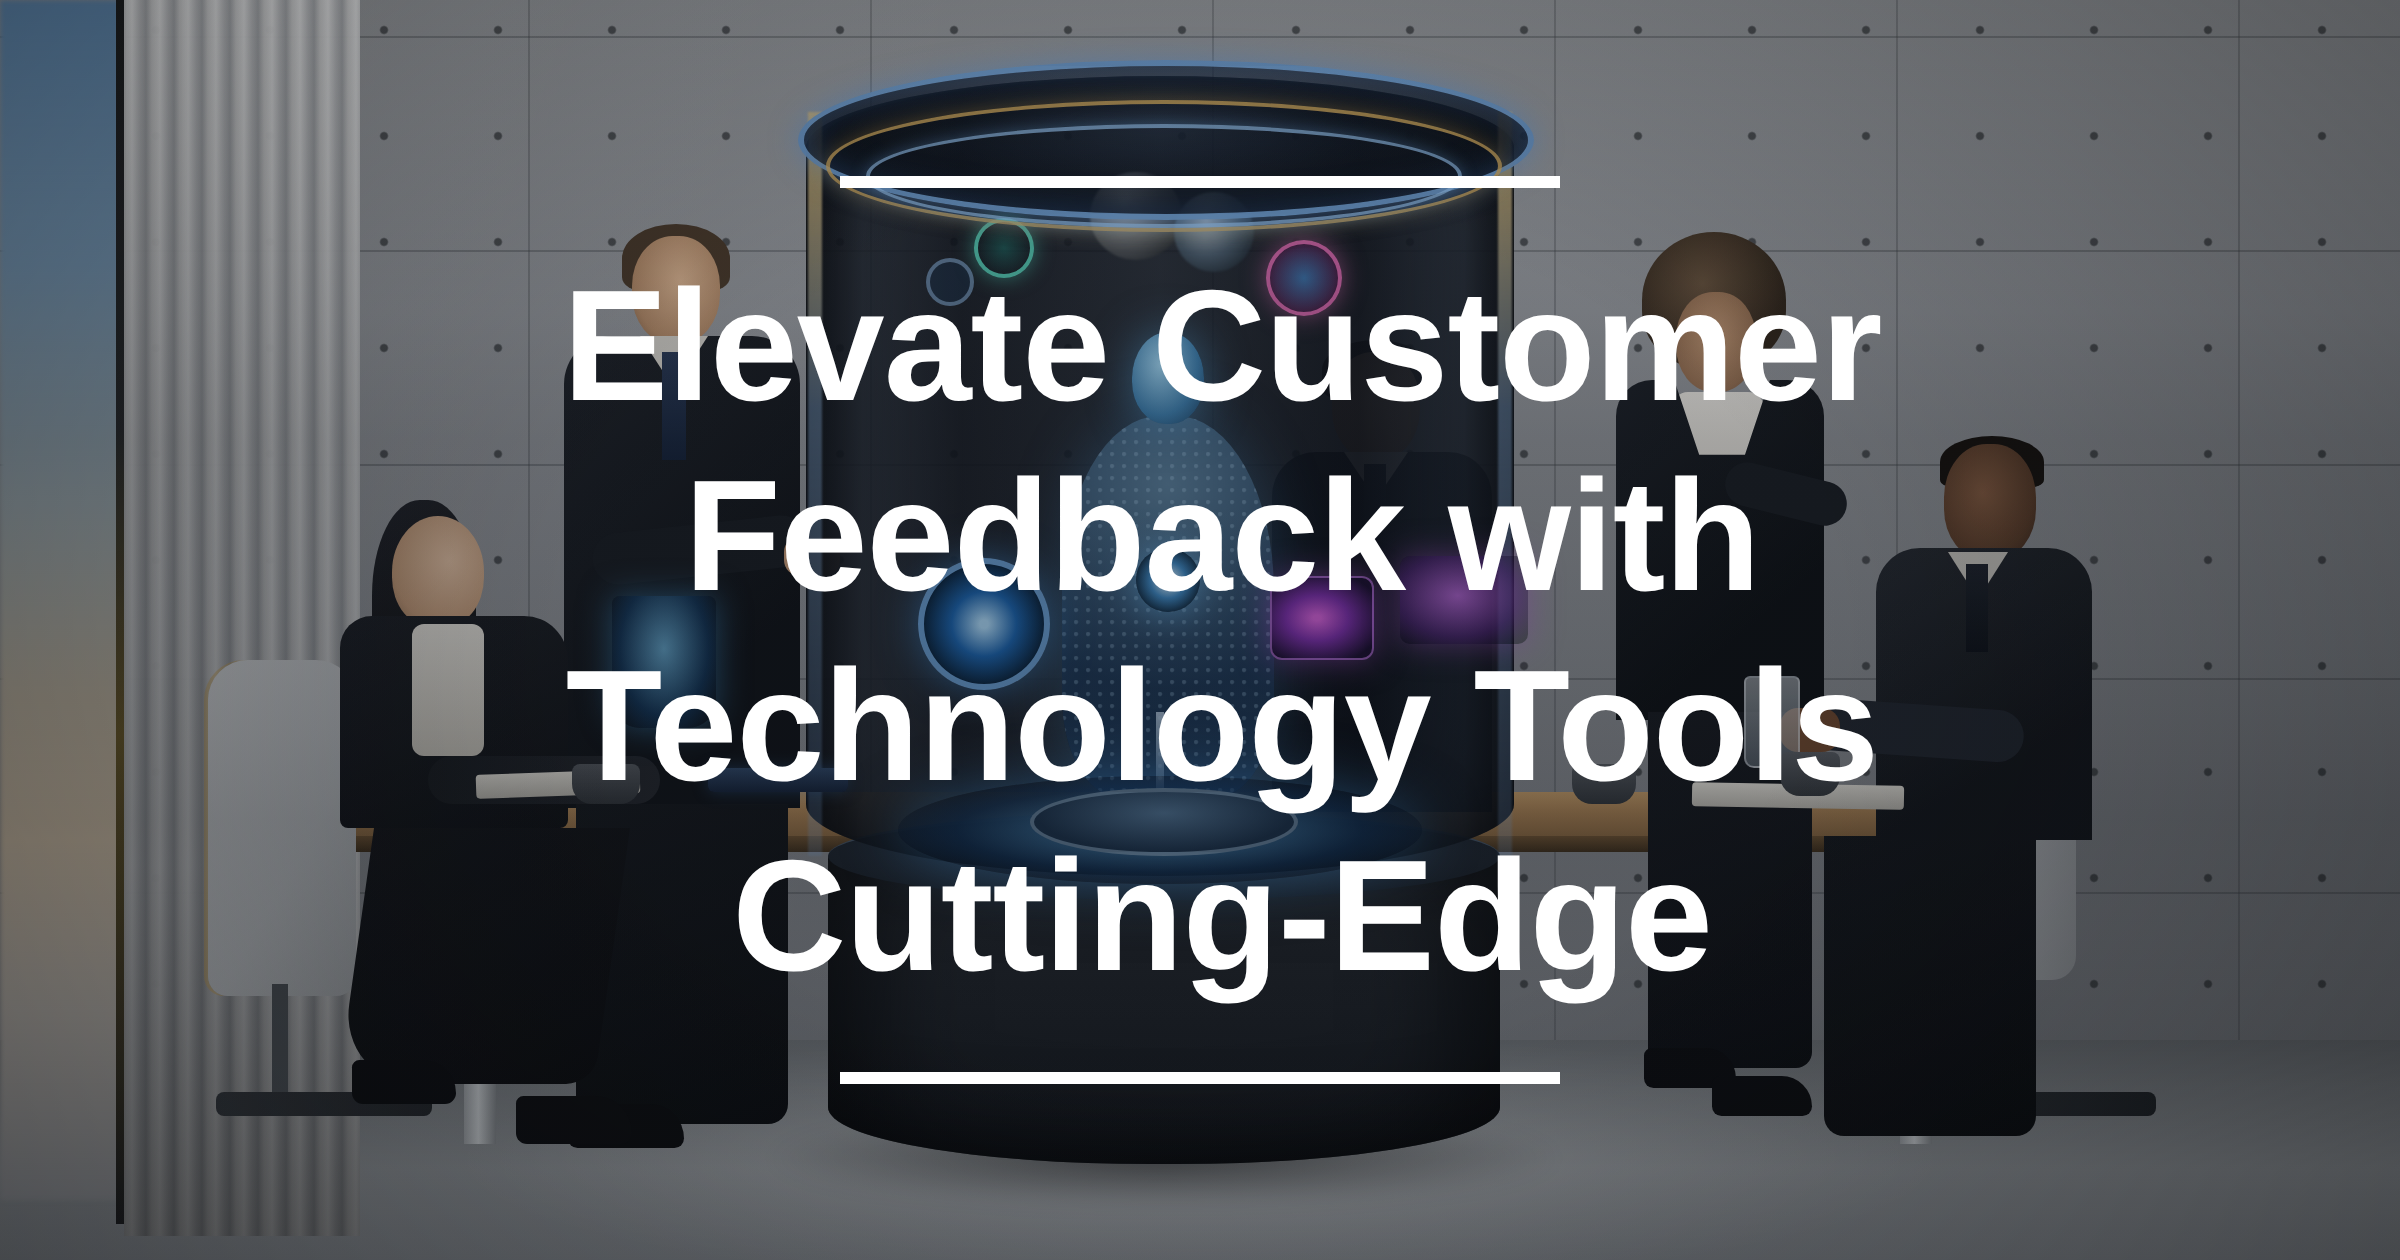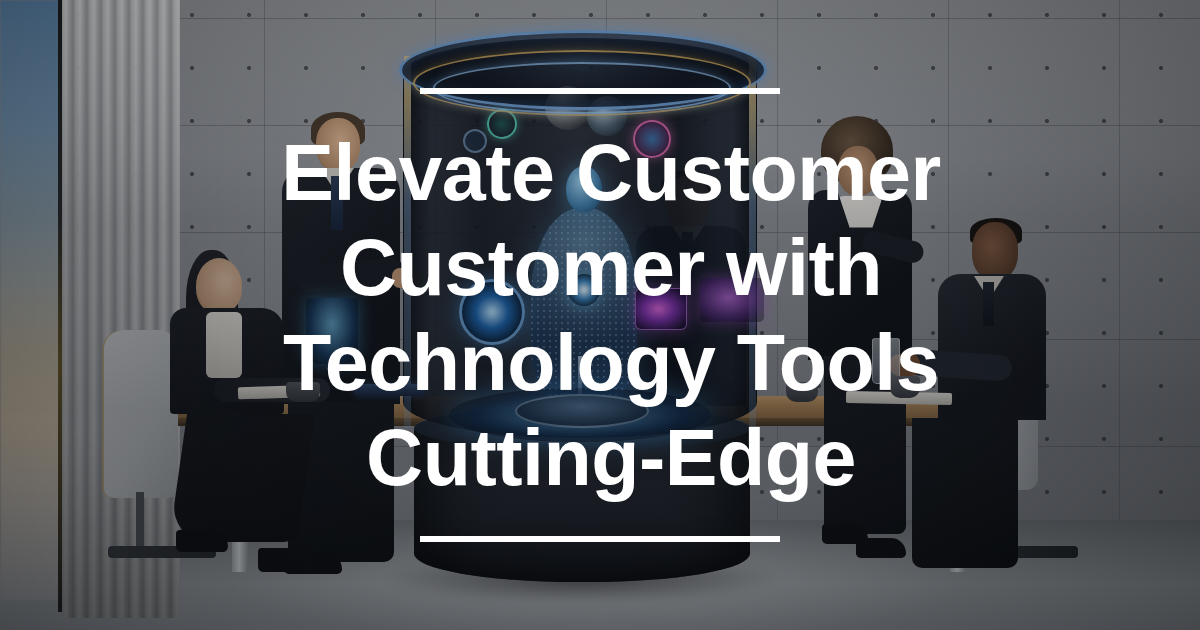--- a/index.html
+++ b/index.html
@@ -875,21 +875,21 @@
 
     <div class="scrim"></div>
     <div class="vignette"></div>
   </div>
 
   <div class="overlay">
     <div class="rule rule-top"></div>
 
     <h1 class="headline">
       <span class="hl-line">Elevate Customer</span>
-      <span class="hl-line">Customer with</span>
+      <span class="hl-line">Feedback with</span>
       <span class="hl-line">Technology Tools</span>
       <span class="hl-line">Cutting-Edge</span>
     </h1>
 
     <div class="rule rule-bottom"></div>
   </div>
 
 </div>
 
 </body></html>

